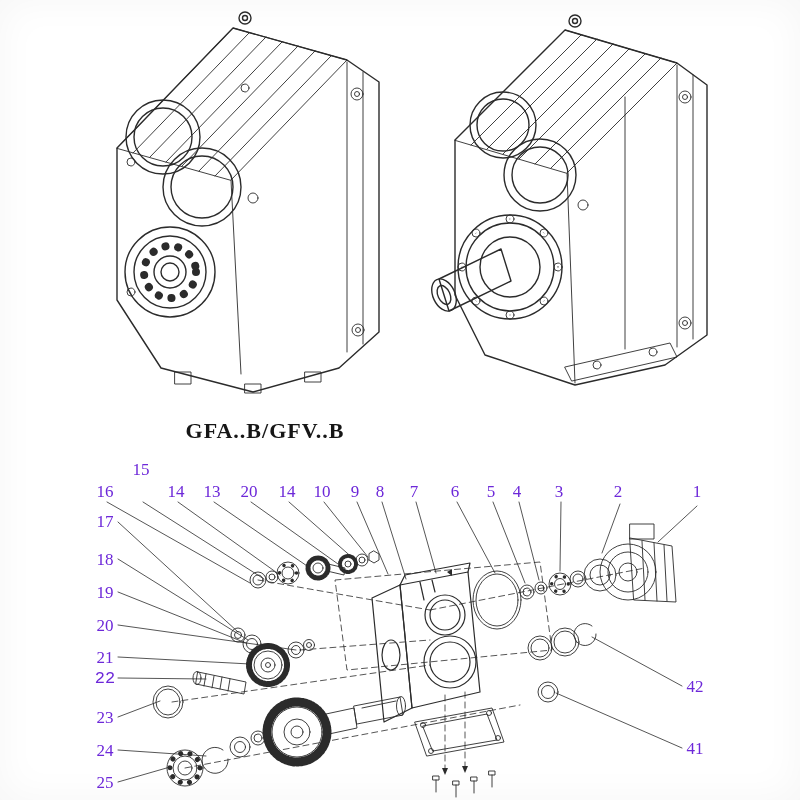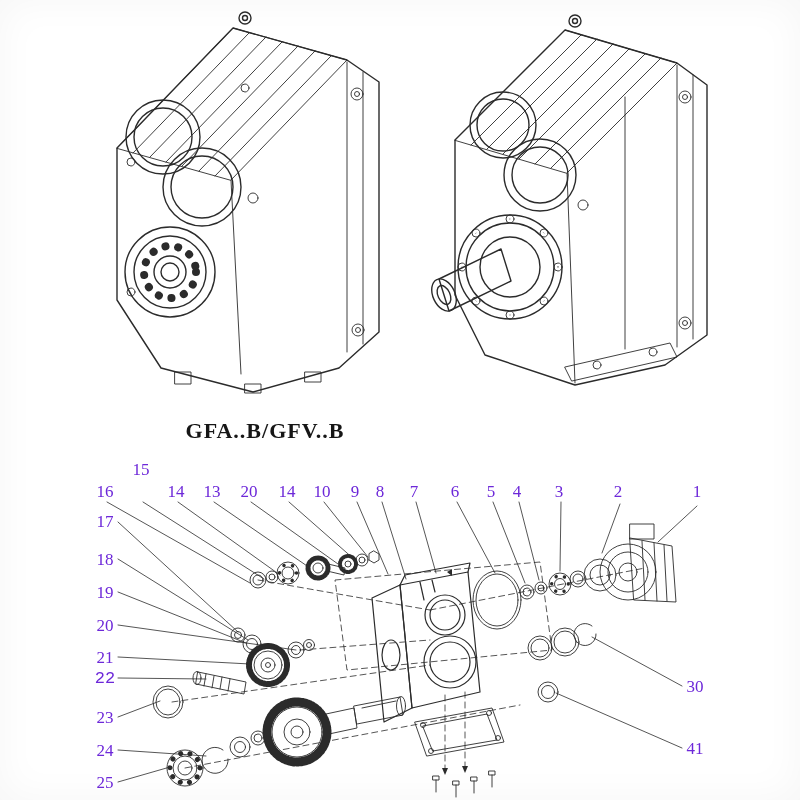--- a/index.html
+++ b/index.html
@@ -404,16 +404,16 @@
   <span class="callout" style="left:105px;top:521px;">17</span>
   <span class="callout" style="left:105px;top:559px;">18</span>
   <span class="callout" style="left:105px;top:592px;">19</span>
   <span class="callout" style="left:105px;top:625px;">20</span>
   <span class="callout" style="left:105px;top:657px;">21</span>
   <span class="callout" style="left:105px;top:678px;font-family:Liberation Mono, monospace;">22</span>
   <span class="callout" style="left:105px;top:717px;">23</span>
   <span class="callout" style="left:105px;top:750px;">24</span>
   <span class="callout" style="left:105px;top:782px;">25</span>
 
-  <span class="callout" style="left:695px;top:686px;">30</span>
+  <span class="callout" style="left:695px;top:686px;">42</span>
   <span class="callout" style="left:695px;top:748px;">41</span>
 
 </div>
 
 </body></html>

